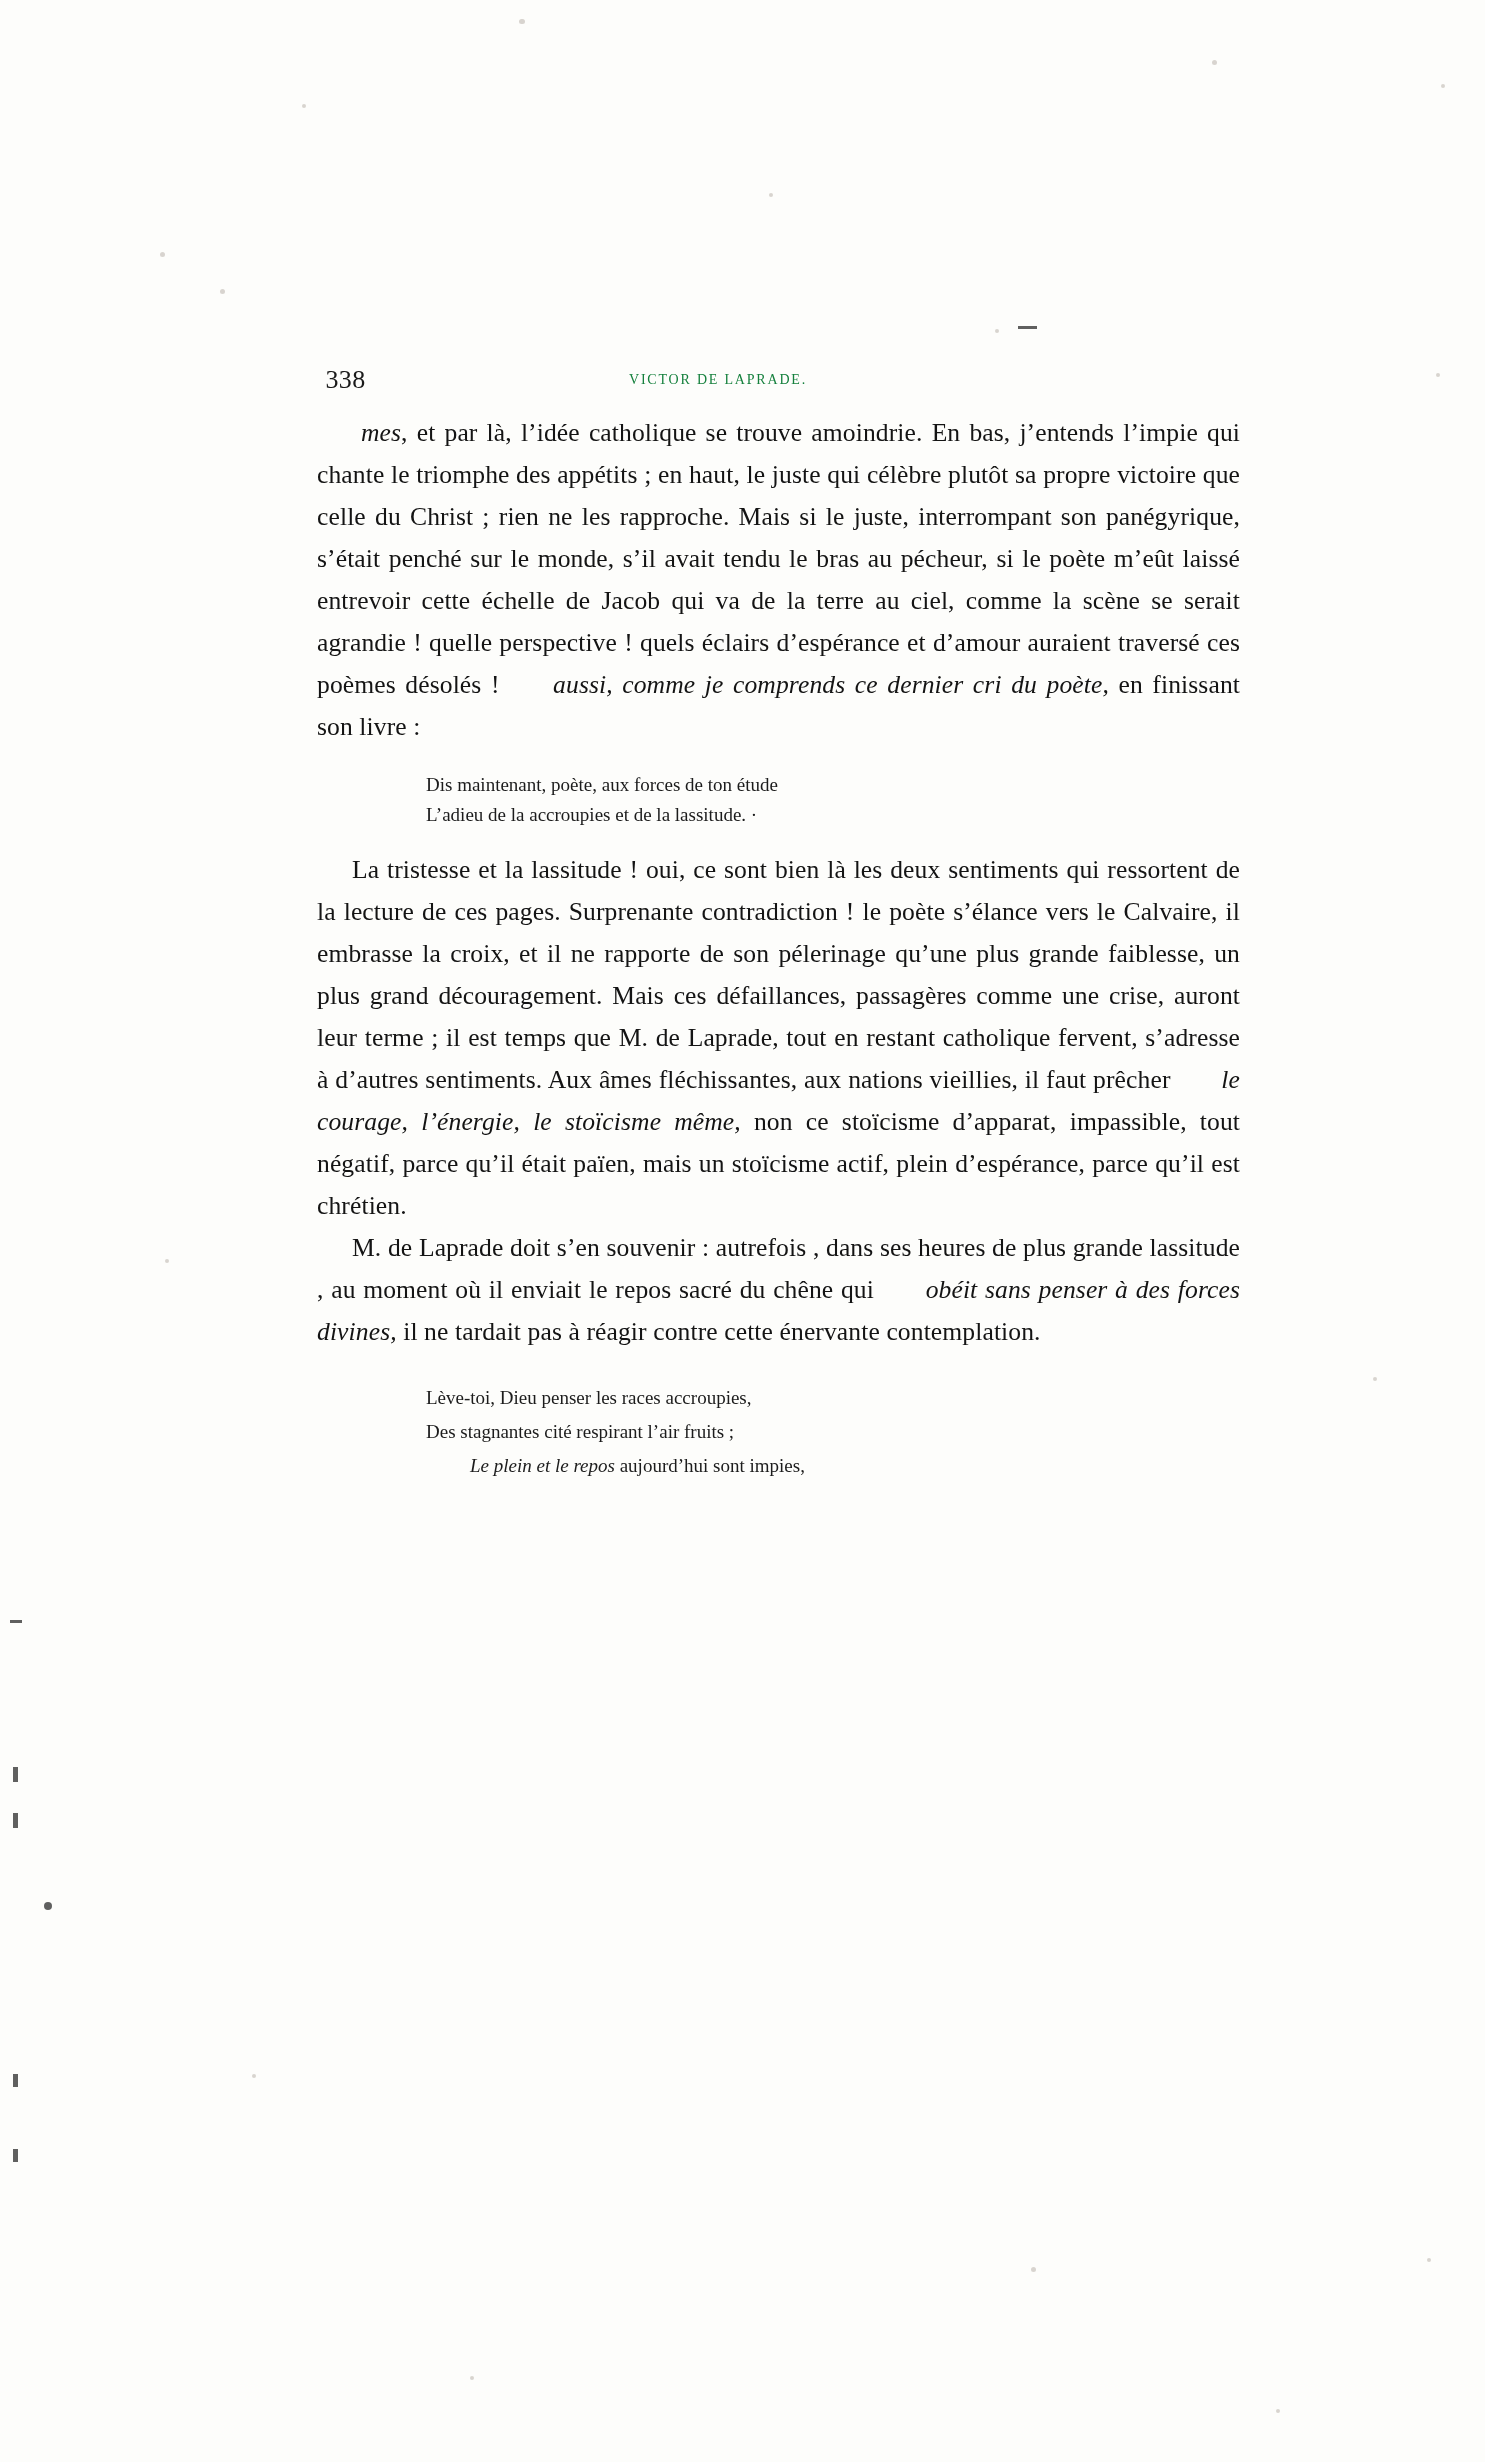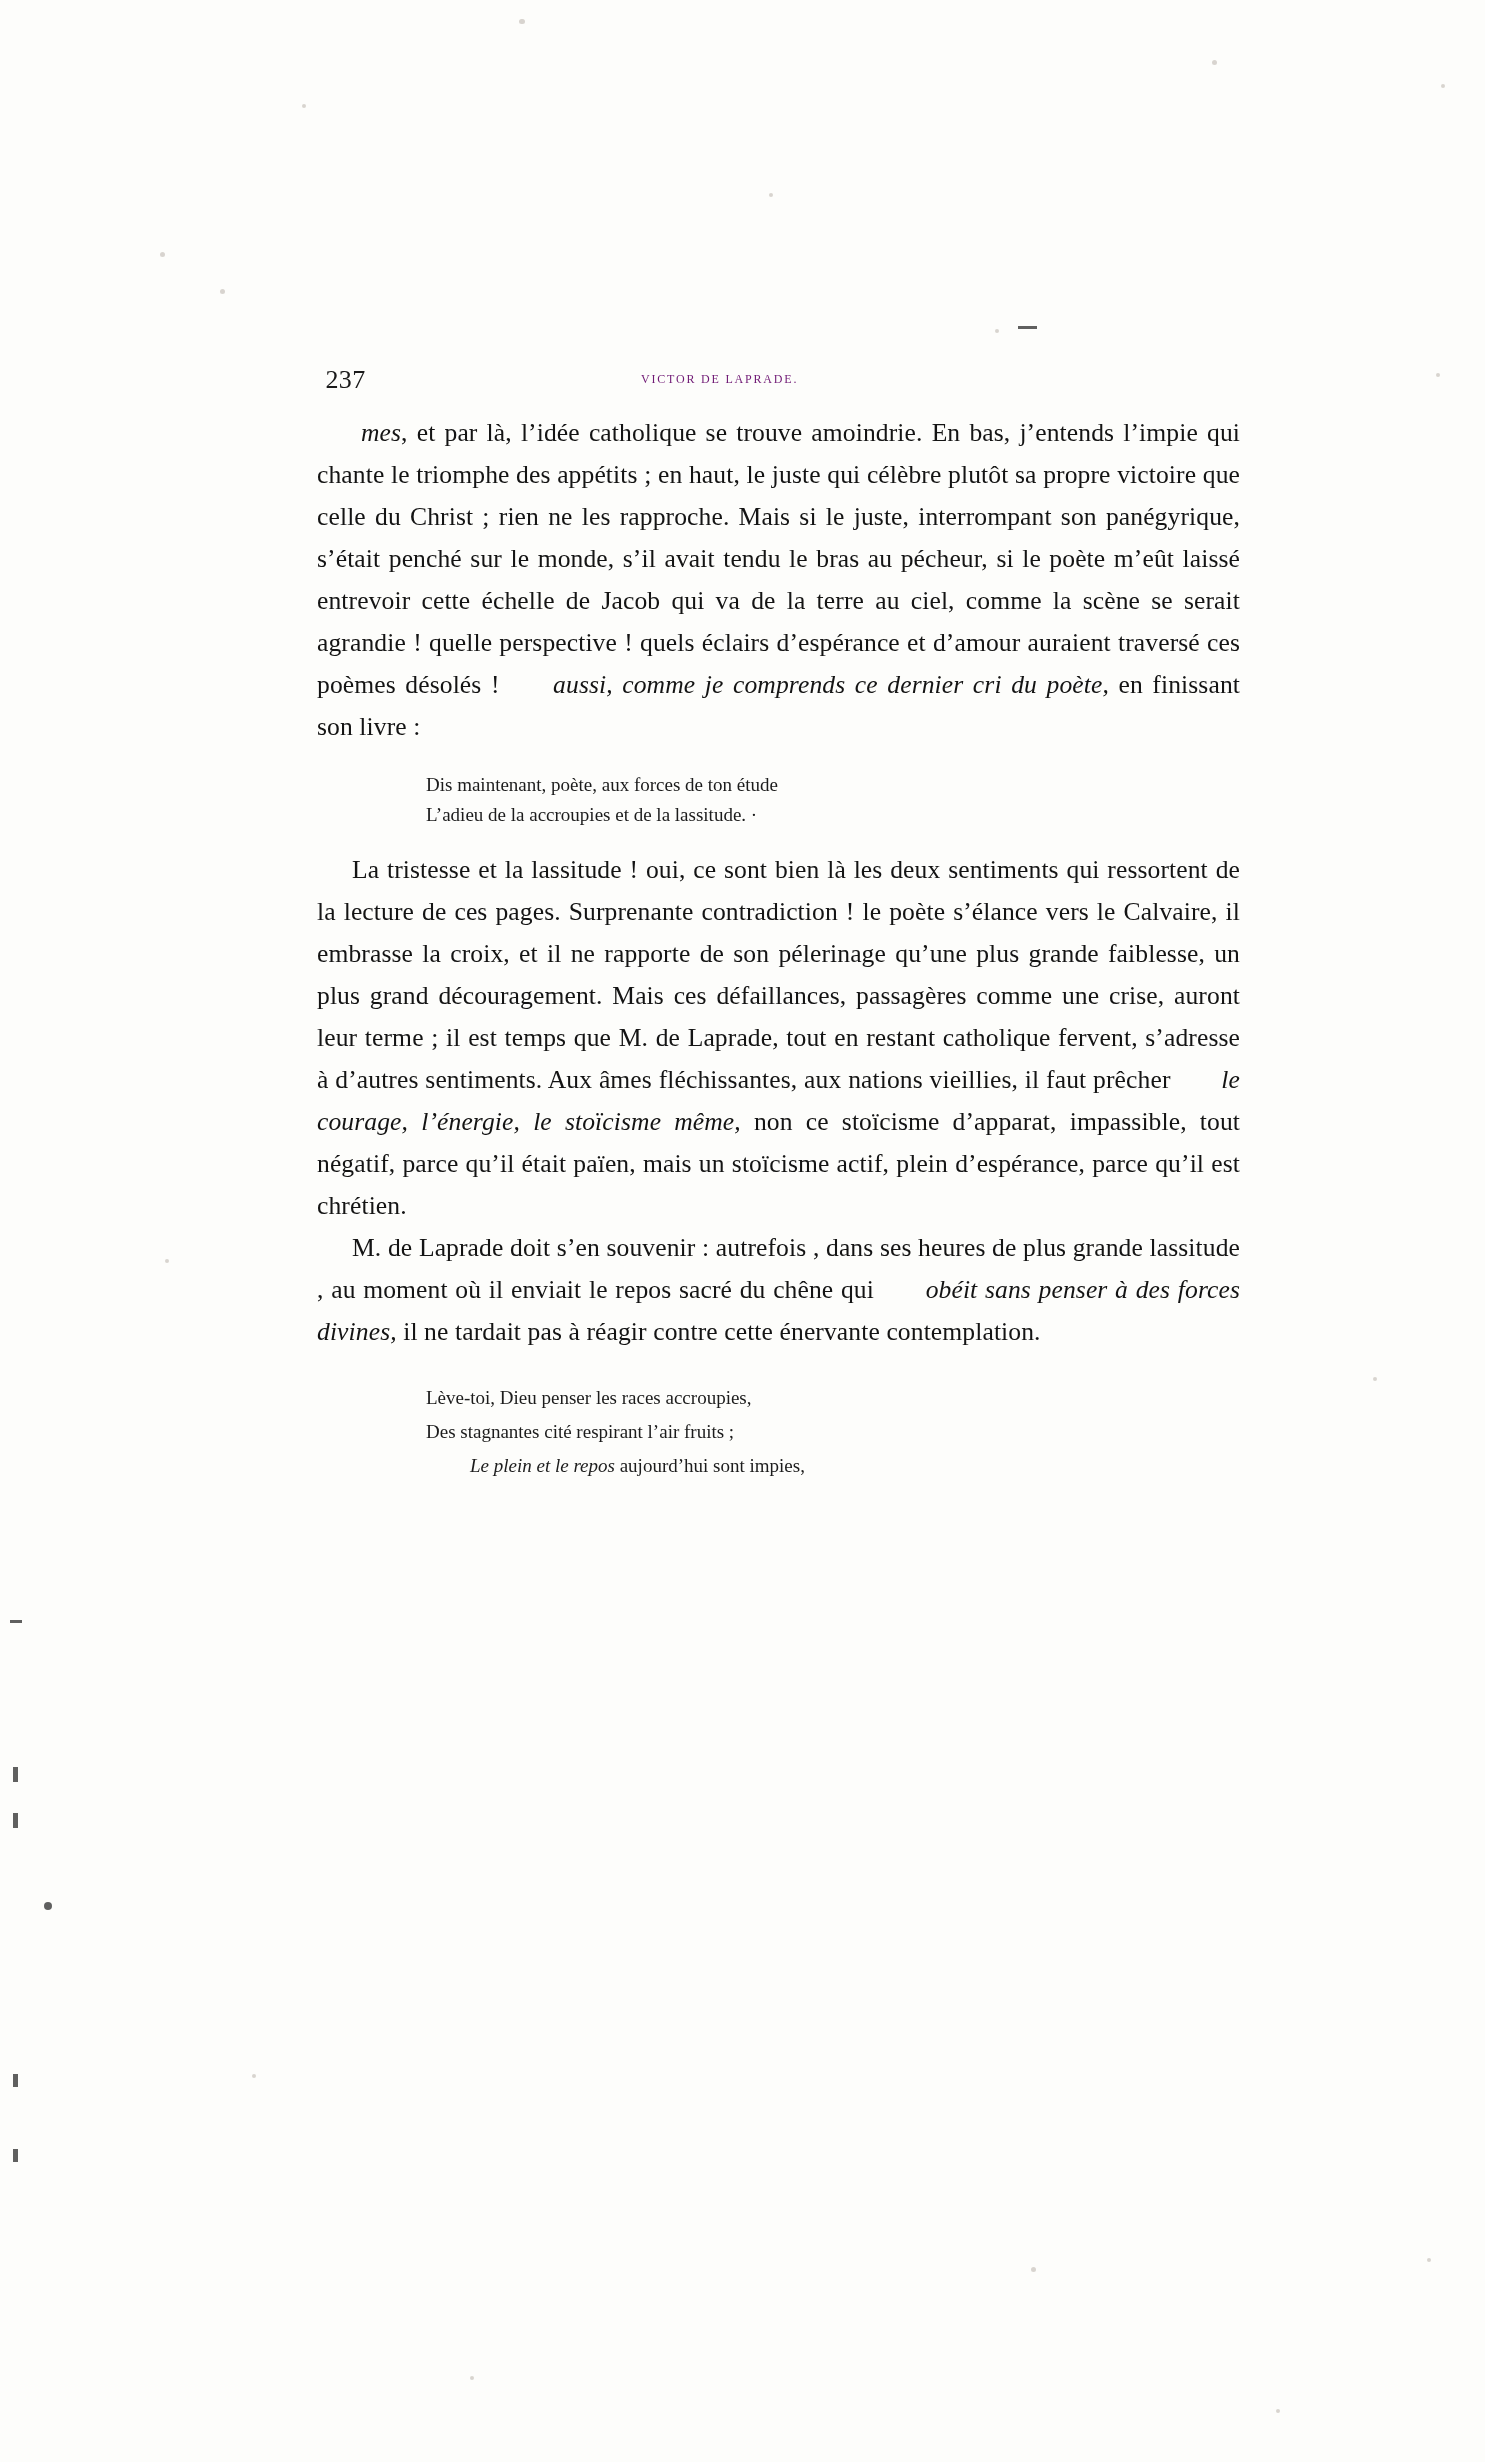--- a/index.html
+++ b/index.html
@@ -46,25 +46,25 @@
     position: absolute;
     left: 8.4px;
     top: 11.8px;
     font-size: 26px;
     letter-spacing: 0.4px;
     color: #1a1a1a;
   }
 
   .running-head {
     position: absolute;
-    left: 324px;
+    left: 312px;
     top: 18.5px;
-    font-size: 12px;
+    font-size: 14px;
     letter-spacing: 1.8px;
-    color: #701a75;
+    color: #15803d;
     font-variant: small-caps;
     text-transform: uppercase;
   }
 
   p.body {
     margin: 0 0 0 0;
     font-size: 25.6px;
     line-height: 42px;
     text-align: justify;
     text-justify: inter-word;
@@ -128,21 +128,21 @@
   <div class="edge-mark" style="left:10px;top:1620px;width:11.8px;height:3.4px;"></div>
   <div class="edge-mark" style="left:13.4px;top:1767px;width:4.2px;height:15px;"></div>
   <div class="edge-mark" style="left:13.4px;top:1813px;width:4.2px;height:15px;"></div>
   <div class="edge-mark" style="left:44px;top:1902px;width:8.4px;height:8.4px;border-radius:50%;"></div>
   <div class="edge-mark" style="left:13.4px;top:2074px;width:4.2px;height:13.4px;"></div>
   <div class="edge-mark" style="left:13.4px;top:2149px;width:4.2px;height:13.4px;"></div>
 
   <div class="text-block">
 
     <div class="header-row">
-      <div class="folio">237</div>
+      <div class="folio">338</div>
       <div class="running-head">VICTOR DE LAPRADE.</div>
     </div>
 
     <p class="body"><em>mes</em>, et par là, l’idée catholique se trouve amoindrie. En bas, j’entends l’impie qui chante le triomphe des appétits ; en haut, le juste qui célèbre plutôt sa propre victoire que celle du Christ ; rien ne les rapproche. Mais si le juste, interrompant son panégyrique, s’était penché sur le monde, s’il avait tendu le bras au pécheur, si le poète m’eût laissé entrevoir cette échelle de Jacob qui va de la terre au ciel, comme la scène se serait agrandie ! quelle perspective ! quels éclairs d’espérance et d’amour auraient traversé ces poèmes désolés ! <em>aussi, comme je comprends ce dernier cri du poète,</em> en finissant son livre :</p>
 
     <div class="verse">
       <div>Dis maintenant, poète, aux forces de ton étude</div>
       <div>L’adieu de la accroupies et de la lassitude. ·</div>
     </div>
 

